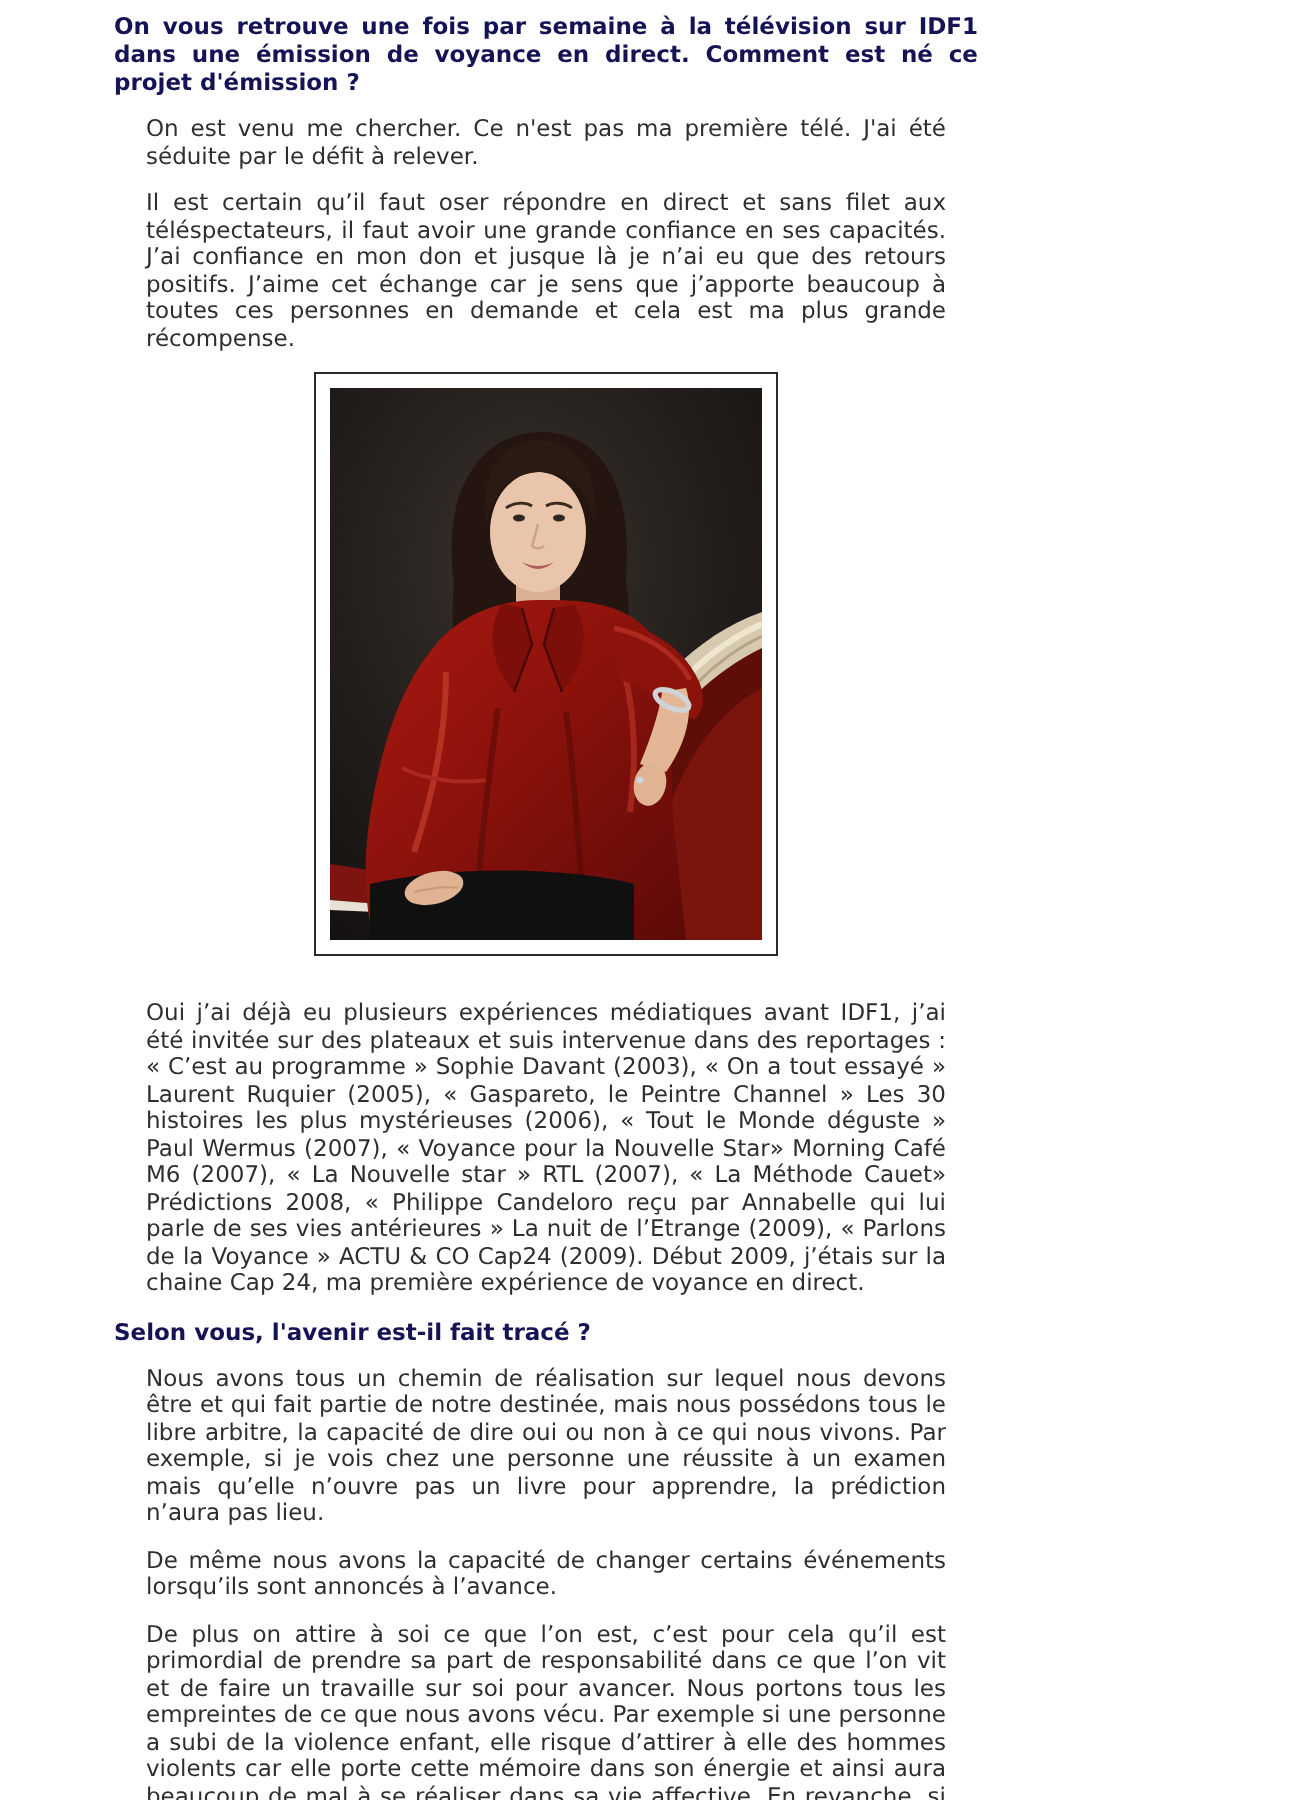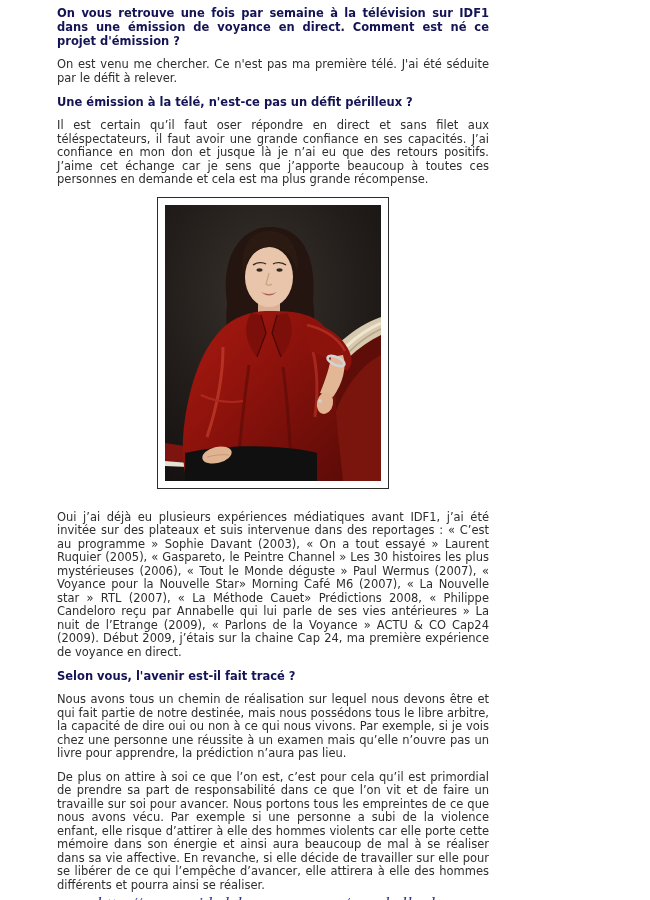--- a/index.html
+++ b/index.html
@@ -26,21 +26,21 @@
     line-height: 14px;
     color: var(--heading-color, #131355);
     text-align: justify;
     margin: 10px 0;
   }
   .q:first-child { margin-top: 0; }
   .a {
     font-size: 11.5px;
     line-height: 13.5px;
     text-align: justify;
-    margin: 10px 0;
+    margin: 10px 16px;
   }
   .photo-row {
     text-align: center;
     margin: 5px 0 22px 0;
   }
   .photo-frame {
     display: inline-block;
     border: 1px solid #2b2b2b;
     background: #ffffff;
     padding: 7px;
@@ -60,21 +60,20 @@
   }
 </style>
 </head>
 <body>
 
 <div class="page">
 
   <p class="q">On vous retrouve une fois par semaine à la télévision sur IDF1 dans une émission de voyance en direct. Comment est né ce projet d'émission ?</p>
   <p class="a">On est venu me chercher. Ce n'est pas ma première télé. J'ai été séduite par le défit à relever.</p>
 
-  <p class="q">Une émission à la télé, n'est-ce pas un défit périlleux ?</p>
   <p class="a">Il est certain qu’il faut oser répondre en direct et sans filet aux téléspectateurs, il faut avoir une grande confiance en ses capacités. J’ai confiance en mon don et jusque là je n’ai eu que des retours positifs. J’aime cet échange car je sens que j’apporte beaucoup à toutes ces personnes en demande et cela est ma plus grande récompense.</p>
 
   <div class="photo-row">
     <div class="photo-frame">
       <svg role="img" width="216" height="276" viewBox="0 0 216 276" xmlns="http://www.w3.org/2000/svg" aria-label="Portrait photo : femme brune en chemisier rouge satiné, assise, bras posé sur un fauteuil crème et rouge, fond sombre">
         <defs>
           <radialGradient id="bgGrad" cx="45%" cy="32%" r="85%">
             <stop offset="0%" stop-color="#39322d"></stop>
             <stop offset="55%" stop-color="#221d1a"></stop>
             <stop offset="100%" stop-color="#131010"></stop>
@@ -160,19 +159,20 @@
           <path d="M42,252 C50,250 58,249 64,250" stroke="#c79a79" stroke-width="1" fill="none"></path>
         </g>
       </svg>
     </div>
   </div>
 
   <p class="a">Oui j’ai déjà eu plusieurs expériences médiatiques avant IDF1, j’ai été invitée sur des plateaux et suis intervenue dans des reportages : « C’est au programme » Sophie Davant (2003), « On a tout essayé » Laurent Ruquier (2005), « Gaspareto, le Peintre Channel » Les 30 histoires les plus mystérieuses (2006), « Tout le Monde déguste » Paul Wermus (2007), « Voyance pour la Nouvelle Star» Morning Café M6  (2007), « La Nouvelle star » RTL (2007), « La Méthode Cauet» Prédictions 2008, « Philippe Candeloro reçu par Annabelle qui lui parle de ses vies antérieures » La nuit de l’Etrange (2009), « Parlons de la Voyance » ACTU &amp; CO Cap24 (2009). Début 2009, j’étais sur la chaine Cap 24, ma première expérience de voyance en direct.</p>
 
   <p class="q">Selon vous, l'avenir est-il fait tracé ?</p>
   <p class="a">Nous avons tous un chemin de réalisation sur lequel nous devons être et qui fait partie de notre destinée, mais nous possédons tous le libre arbitre, la capacité de dire oui ou non à ce qui nous vivons. Par exemple, si je vois chez une personne une réussite à un examen mais qu’elle n’ouvre pas un livre pour apprendre, la prédiction n’aura pas lieu.</p>
+  <p class="a">De même nous avons la capacité de changer certains événements lorsqu’ils sont annoncés à l’avance.</p>
   <p class="a">De plus on attire à soi ce que l’on est, c’est pour cela qu’il est primordial de prendre sa part de responsabilité dans ce que l’on vit et de faire un travaille sur soi pour avancer. Nous portons tous les empreintes de ce que nous avons vécu. Par exemple si une personne a subi de la violence enfant, elle risque d’attirer à elle des hommes violents car elle porte cette mémoire dans son énergie et ainsi aura beaucoup de mal à se réaliser dans sa vie affective. En revanche, si elle décide de travailler sur elle pour se libérer de ce qui l’empêche d’avancer, elle attirera à elle des hommes différents et pourra ainsi se réaliser.</p>
 
   <div class="source">
     <a href="#">http://www.guidedelavoyance.com/annabelle-de-villedieu,3.html</a>
   </div>
 
 </div>
 
 </body></html>

